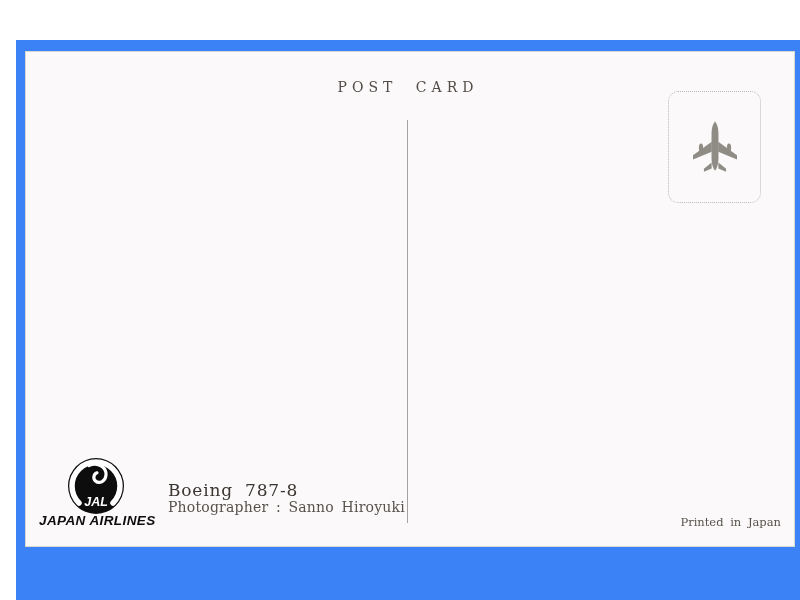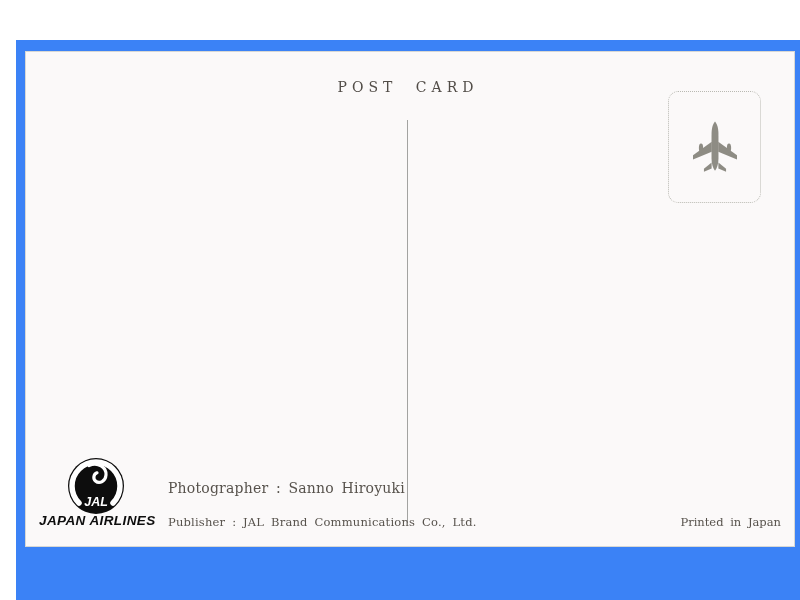--- a/index.html
+++ b/index.html
@@ -143,22 +143,22 @@
 
         <path d="M11 45 A24 24 0 1 1 45 45" fill="none" stroke="#ffffff" stroke-width="5.5" stroke-linecap="round"></path>
 
         <path d="M21 7.5 C30 3.5 38.5 9.5 38 17 C37.6 23 31.5 26.5 27.5 23 C24.8 20.6 25.5 16 29 14.8" fill="none" stroke="#ffffff" stroke-width="3.2" stroke-linecap="round"></path>
         <text x="28" y="47.5" text-anchor="middle" font-family="Liberation Sans, sans-serif" font-weight="bold" font-style="italic" font-size="12.5" fill="#ffffff">JAL</text>
       </svg>
 
       <div class="airline-name">JAPAN AIRLINES</div>
 
       <div class="credits">
+        <div class="aircraft-title">Boeing 787-8</div>
         <div class="photographer-credit">Photographer : Sanno Hiroyuki</div>
       </div>
 
-      <div class="publisher-credit">Publisher : JAL Brand Communications Co., Ltd.</div>
 
       <div class="printed-note">Printed in Japan</div>
 
     </div>
   </div>
 </div>
 
 </body></html>

